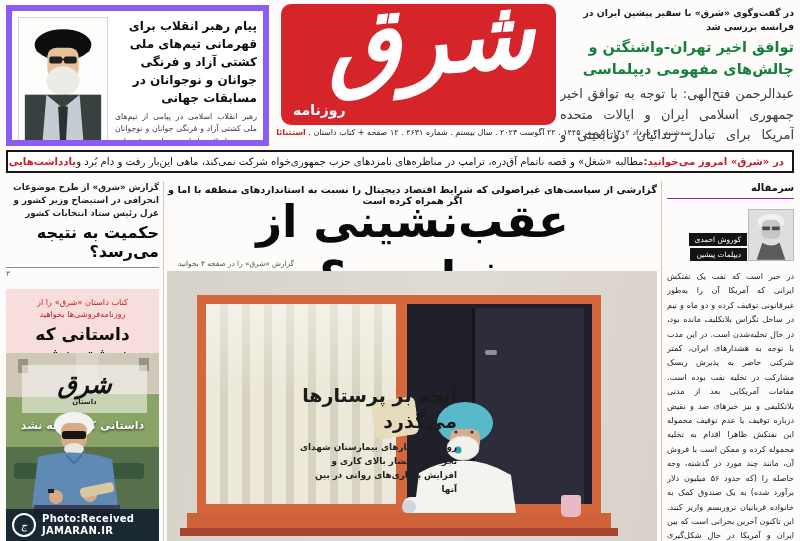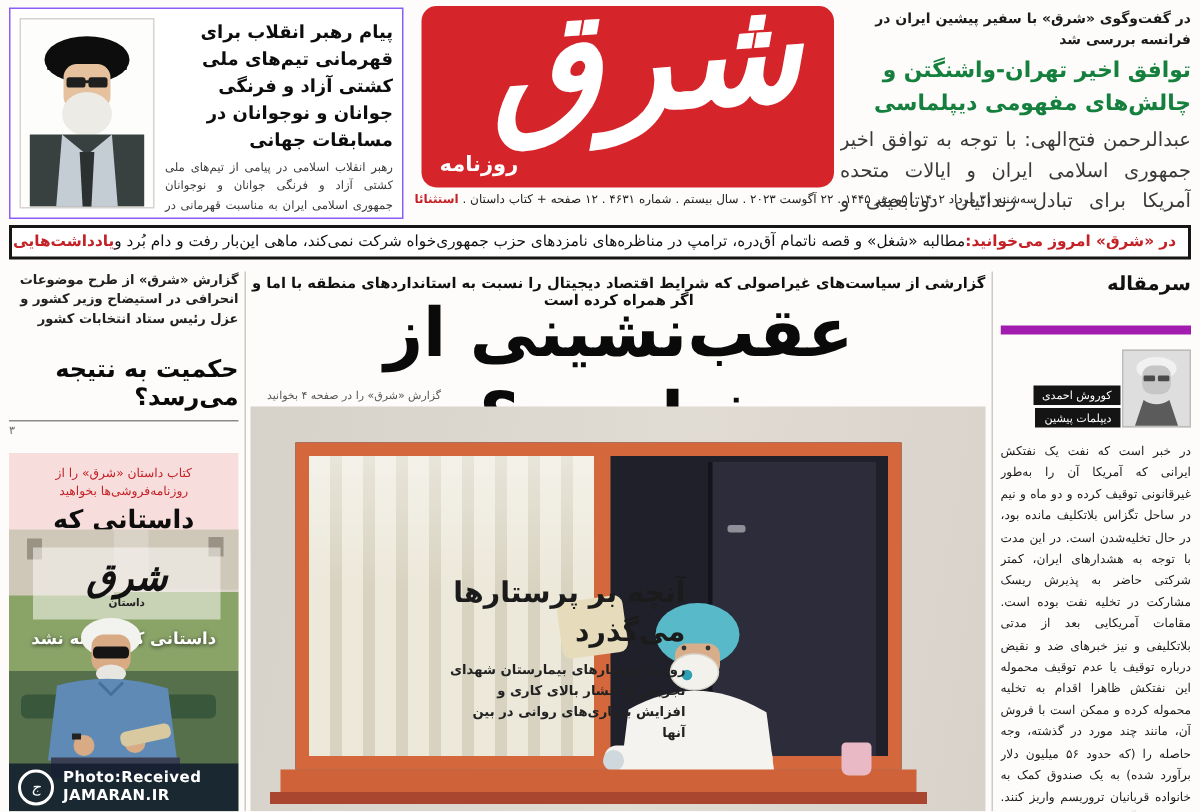--- a/index.html
+++ b/index.html
@@ -1,21 +1,21 @@
 <!DOCTYPE html>
 <html lang="fa" dir="rtl"><head>
 <meta charset="utf-8">
 <style>
   * { margin:0; padding:0; box-sizing:border-box; }
   body { font-family:"DejaVu Sans", sans-serif; background:#ffffff; }
   .page { position:relative; width:800px; height:541px; background:#fdfcfa; overflow:hidden; direction:rtl; }
 
   
   .tl-box { position:absolute; left:6px; top:5px; width:263px; height:141px; background:#fff;
-            border:1px solid #8b5cf6; padding:6px; display:flex; flex-direction:row; gap:7px; overflow:hidden; }
+            border:6px solid #8b5cf6; padding:6px; display:flex; flex-direction:row; gap:7px; overflow:hidden; }
   .tl-text { flex:1; position:relative; }
   .tl-head { font-size:12px; font-weight:bold; line-height:1.5; color:#0d0d0d; text-align:right; }
   .tl-body { margin-top:4px; font-size:7.8px; line-height:1.6; color:#3a3a3a; text-align:justify; }
   .tl-photo { width:90px; height:127px; border:1px solid #d8d4cd; background:#fdfdfb; flex:0 0 auto; }
 
   
   .masthead { position:absolute; left:281px; top:4px; width:275px; height:121px; background:#d5242a;
               border-radius:10px; overflow:hidden; }
   .mast-logo { position:absolute; right:22px; top:-16px; font-size:96px; font-weight:bold; font-style:italic;
                color:#ffffff; transform:rotate(-4deg); line-height:1.1; }
@@ -35,21 +35,21 @@
             background:#fff; display:flex; align-items:center; padding:0 8px; white-space:nowrap;
             overflow:hidden; font-size:10.2px; color:#111; }
   .ticker .red { color:#c42127; font-weight:bold; }
 
   
   .vdiv { position:absolute; top:181px; width:1px; height:360px; background:#cfcac3; }
 
   
   .l-col { position:absolute; left:6px; top:181px; width:153px; }
   .l-kicker { font-size:8.7px; font-weight:bold; color:#222; line-height:1.5; text-align:right; }
-  .l-head { margin-top:16px; font-size:16px; font-weight:bold; color:#0a0a0a; text-align:right; }
+  .l-head { margin-top:3px; font-size:16px; font-weight:bold; color:#0a0a0a; text-align:right; }
   .l-rule { margin-top:6px; border-top:1px solid #8a8a8a; padding-top:1px; font-size:7.5px; color:#666; text-align:left; }
   .book-box { margin-top:11px; background:#f7dedd; padding:8px 7px 9px; }
   .bb-kicker { font-size:8.2px; font-weight:normal; color:#c42127; text-align:center; line-height:1.4; }
   .bb-head { margin-top:4px; font-size:17px; font-weight:bold; color:#0d0d0d; text-align:center; }
   .bb-authors { margin-top:4px; font-size:8.2px; color:#2a2a2a; line-height:1.65; text-align:center; }
   
   .book-photo-wrap { position:absolute; left:6px; top:353px; width:153px; height:188px; overflow:hidden;
                 background:linear-gradient(#d9d3c7 0 22%, #8aa468 22% 50%, #55704a 50% 100%); }
   .bp-building { position:absolute; background:#cfc7b8; }
   .bp-window { position:absolute; background:#9a9284; }
@@ -92,22 +92,22 @@
   .pm-ledge { position:absolute; left:13px; top:257px; width:438px; height:8px; background:#a84630; z-index:6; }
   .pm-nurse { position:absolute; left:0; top:0; z-index:5; }
   .pm-cup { position:absolute; left:394px; top:224px; width:20px; height:22px; background:#e9b9c6;
             border-radius:3px 3px 5px 5px; z-index:7; }
   .pm-overlay { position:absolute; left:104px; top:112px; width:186px; z-index:8; text-align:right; }
   .pm-t1 { font-size:19px; font-weight:bold; color:#1b1b1b; line-height:1.35; }
   .pm-sub { margin-top:6px; font-size:8.8px; font-weight:bold; color:#222; line-height:1.6; width:160px; }
 
   
   .r-col { position:absolute; left:667px; top:182px; width:127px; height:359px; overflow:hidden; }
-  .r-label { font-size:13px; font-weight:bold; color:#111; text-align:right; letter-spacing:2px;
-             padding-bottom:20px; border-bottom:6px solid #a21caf; }
+  .r-label { font-size:10px; font-weight:bold; color:#111; text-align:right; letter-spacing:2px;
+             padding-bottom:5px; border-bottom:1px solid #a21caf; }
   .r-head { margin-top:16px; font-size:15px; font-weight:bold; color:#0a0a0a; text-align:right; }
   .r-author { margin-top:10px; position:relative; height:52px; }
   .r-photo { position:absolute; right:0; top:0; width:46px; height:52px; background:#dcdcdc; border:1px solid #bbb; }
   .r-badges { position:absolute; right:47px; bottom:0; display:flex; flex-direction:column; align-items:flex-start; gap:2px; }
   .r-badge { background:#141414; color:#fff; font-size:7.4px; padding:2px 6px; white-space:nowrap; }
   .r-body { margin-top:8px; font-size:8.1px; line-height:1.78; color:#1c1c1c; text-align:justify; }
 </style>
 </head>
 <body>
 

